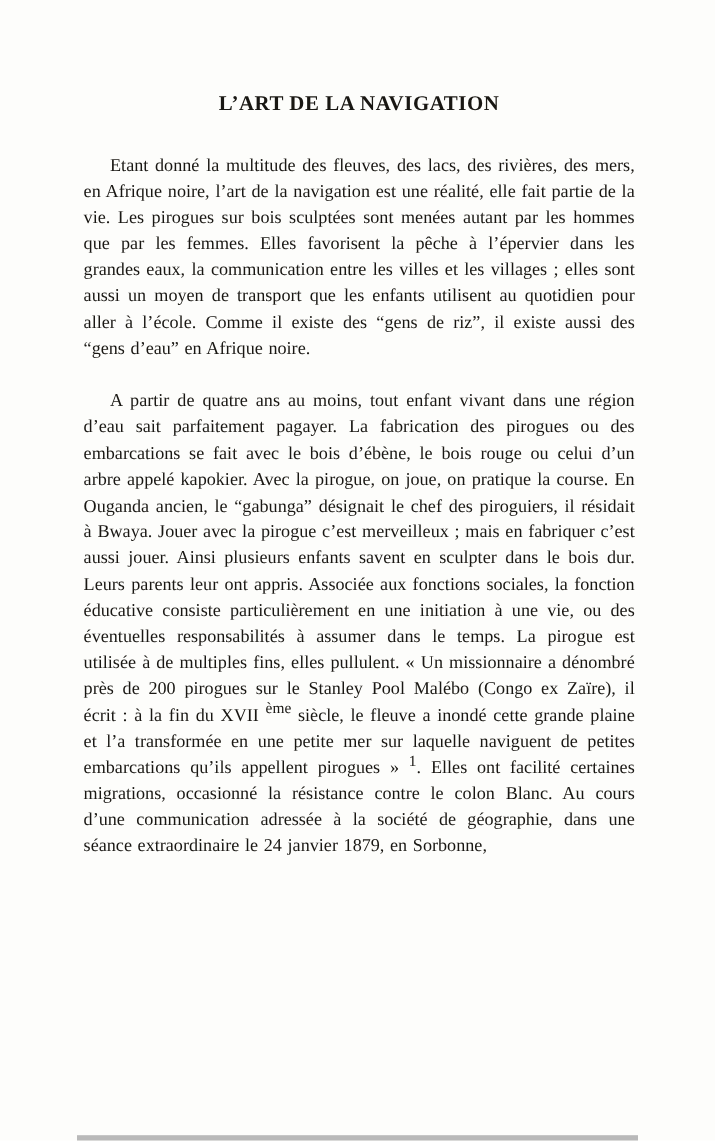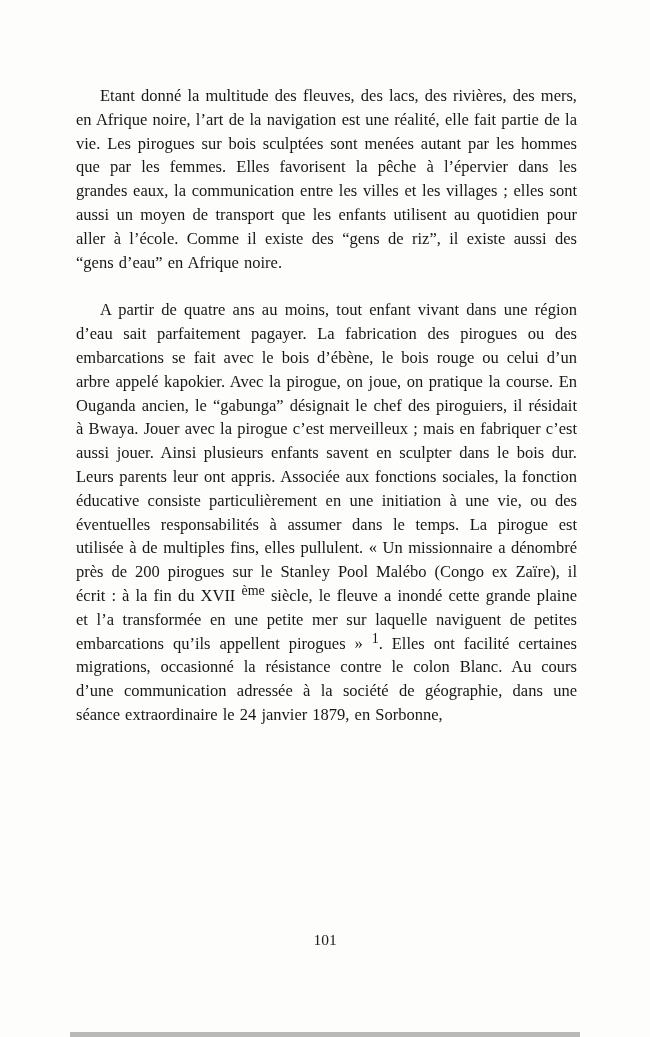--- a/index.html
+++ b/index.html
@@ -61,28 +61,28 @@
     bottom: 0;
     height: 5px;
     background: #b9b9b9;
   }
 </style>
 </head>
 <body>
 
 <div class="page">
 
+  <h1 class="title">L’ART DE LA NAVIGATION</h1>
 
   <div class="body-text">
 
     <p>Etant donné la multitude des fleuves, des lacs, des rivières, des mers, en Afrique noire, l’art de la navigation est une réalité, elle fait partie de la vie. Les pirogues sur bois sculptées sont menées autant par les hommes que par les femmes. Elles favorisent la pêche à l’épervier dans les grandes eaux, la communication entre les villes et les villages ; elles sont aussi un moyen de transport que les enfants utilisent au quotidien pour aller à l’école. Comme il existe des “gens de riz”, il existe aussi des “gens d’eau” en Afrique noire.</p>
 
     <div class="para-gap"></div>
 
     <p><span>A partir de quatre ans au moins, tout enfant vivant dans une région d’eau sait parfaitement pagayer. La fabrication des pirogues ou des embarcations se fait avec le bois d’ébène, le bois rouge ou celui d’un arbre appelé kapokier. Avec la pirogue, on joue, on pratique la course. En Ouganda ancien, le “gabunga” désignait le chef des piroguiers, il résidait à Bwaya. Jouer avec la pirogue c’est merveilleux ; mais en fabriquer c’est aussi jouer. Ainsi plusieurs enfants savent en sculpter dans le bois dur. Leurs parents leur ont appris. Associée aux fonctions sociales, la fonction éducative consiste particulièrement en une initiation à une vie, ou des éventuelles responsabilités à assumer dans le temps. La pirogue est utilisée à de multiples fins, elles pullulent. « Un missionnaire a dénombré près de 200 pirogues sur le Stanley Pool Malébo (Congo ex Zaïre), il écrit : à la fin du XVII </span><sup>ème</sup><span> siècle, le fleuve a inondé cette grande plaine et l’a transformée en une petite mer sur laquelle naviguent de petites embarcations qu’ils appellent pirogues » </span><sup>1</sup><span>. Elles ont facilité certaines migrations, occasionné la résistance contre le colon Blanc. Au cours d’une communication adressée à la société de géographie, dans une séance extraordinaire le 24 janvier 1879, en Sorbonne,</span></p>
 
   </div>
 
-  <div class="page-number">101</div>
 
   <div class="scan-edge"></div>
 
 </div>
 
 </body></html>

